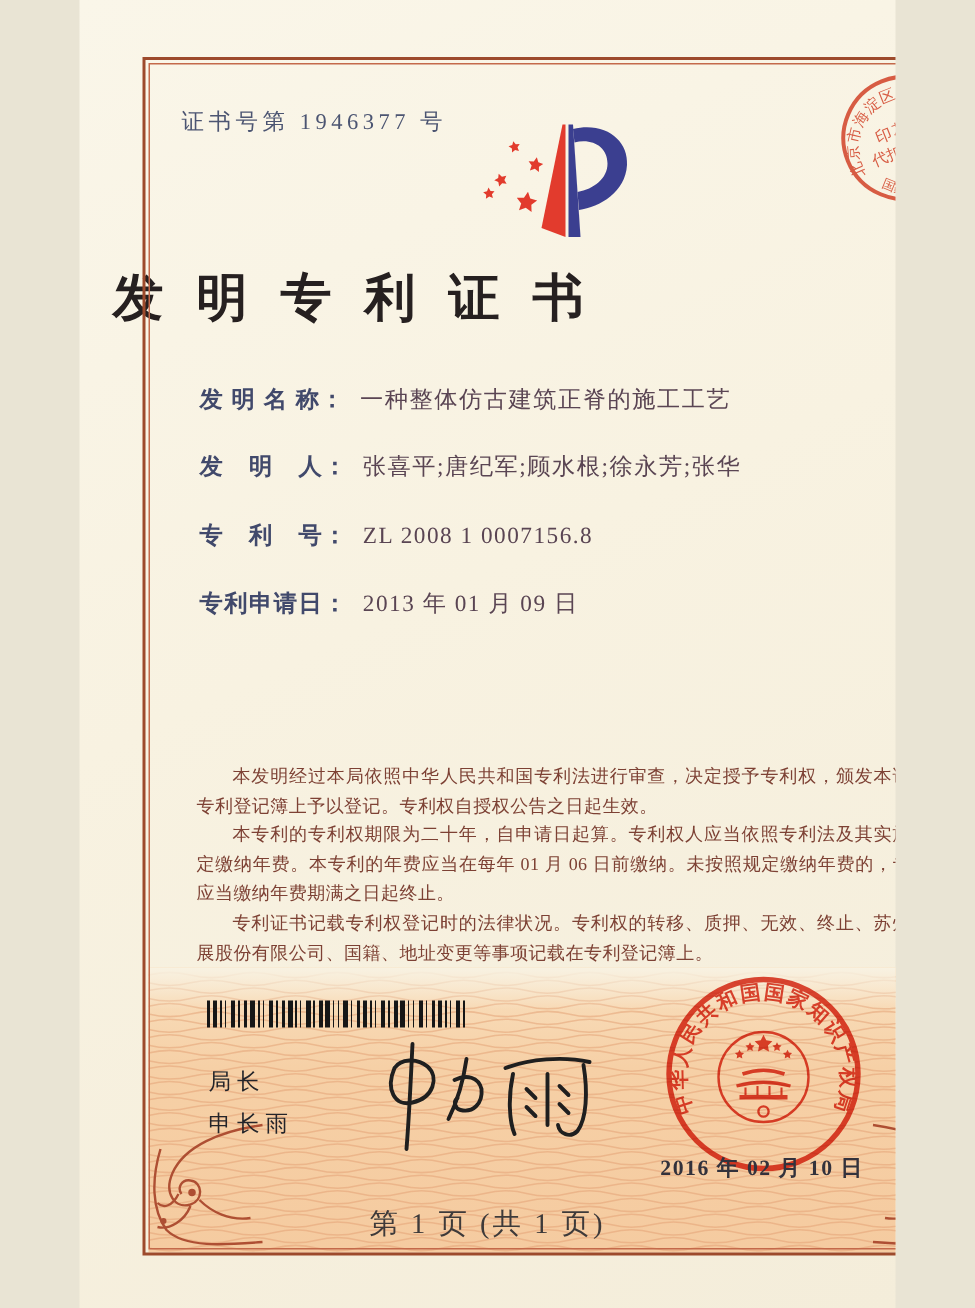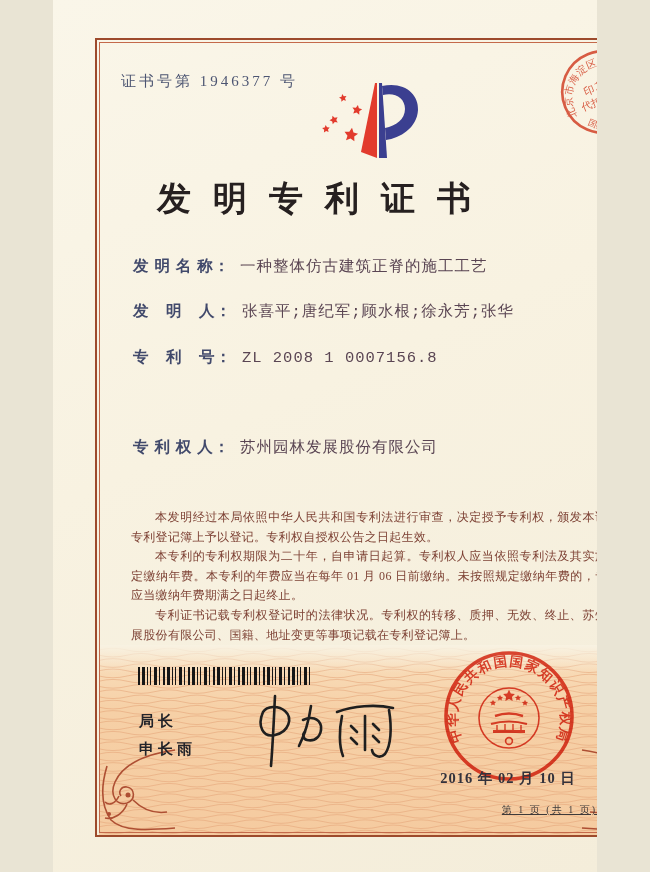--- a/index.html
+++ b/index.html
@@ -17,27 +17,27 @@
   .frame-inner { position:absolute; inset:2px; border:1px solid #c4694a; }
 
   .cert-no { position:absolute; left:68px; top:72px; font-size:15px;
     letter-spacing:3px; color:#4c5572; z-index:2; }
 
   .logo { position:absolute; left:262px; top:80px; z-index:2; }
 
   .tax-stamp { position:absolute; left:494px; top:36px; z-index:3;
     transform:rotate(-22deg); opacity:.88; mix-blend-mode:multiply; }
 
-  .title { position:absolute; left:0; right:0; top:176px; text-align:center;
-    font-size:34px; font-weight:700; letter-spacing:22px; 
+  .title { position:absolute; left:0; right:0; top:176px; 
+    font-size:34px; font-weight:700; letter-spacing:22px; padding-left:22px;
     color:#262020; z-index:2; }
 
   .frow { position:absolute; left:80px; font-size:15.5px; white-space:nowrap; z-index:2; }
   .flabel { color:#41496b; letter-spacing:1px;font-weight:bold; }
-  .fvalue { color:#5a4553; margin-left:6px; letter-spacing:1px;font-family:Liberation Mono, monospace; }
+  .fvalue { color:#5a4553; margin-left:6px; letter-spacing:1px; }
 
   .paras { position:absolute; left:78px; top:508px; width:514px; z-index:2; }
   .paras p { margin:0; text-indent:2em; font-size:12px; line-height:19.6px;
     letter-spacing:.3px; color:#7d4134; text-align:justify; }
 
   .band { position:absolute; left:46px; top:645px; width:558px; height:190px;
     background:linear-gradient(180deg,#f9e0bf,#f6d0a6 35%,#f5cba0);
     z-index:1; overflow:hidden; }
   .band-fade { position:absolute; left:0; top:0; width:100%; height:28px;
     background:linear-gradient(180deg,#f8f2e2,rgba(248,242,226,0)); }
@@ -45,38 +45,38 @@
   .barcode { position:absolute; left:85px; top:667px; width:172px; height:18px; z-index:2;
     background:repeating-linear-gradient(90deg,
       #161616 0 2px, rgba(0,0,0,0) 2px 4px,
       #161616 4px 7px, rgba(0,0,0,0) 7px 9px,
       #161616 9px 10px, rgba(0,0,0,0) 10px 12px,
       #161616 12px 13px, rgba(0,0,0,0) 13px 16px,
       #161616 16px 19px, rgba(0,0,0,0) 19px 21px,
       #161616 21px 22px, rgba(0,0,0,0) 22px 25px); }
 
   .director { position:absolute; left:86px; top:712px; z-index:3;
-    color:#23242a; font-size:15px; font-weight:700;
+    color:#23242a; font-size:15px; font-weight:400;
     font-family:"Liberation Sans","DejaVu Sans",sans-serif; }
   .director div { letter-spacing:4px; margin-bottom:9px; }
 
   .signature { position:absolute; left:192px; top:686px; z-index:3; }
 
   .seal { position:absolute; left:386px; top:646px; z-index:3;
     mix-blend-mode:multiply; opacity:.93; }
   .seal-date { position:absolute; left:384px; top:769px; width:142px;
     text-align:center; font-size:14.5px; letter-spacing:1px; color:#33323c;
     z-index:4; font-weight:600; }
 
   .flourish { position:absolute; top:744px; z-index:2; }
   .flourish.left  { left:44px; }
   .flourish.right { left:527px; transform:scaleX(-1); }
 
-  .footer { position:absolute; left:0; right:0; top:803px; text-align:right;
-    font-size:10px; letter-spacing:2px; color:#3e3a3a; z-index:4;text-decoration:underline; }
+  .footer { position:absolute; left:0; right:0; top:803px; text-align:center;
+    font-size:19px; letter-spacing:2px; color:#3e3a3a; z-index:4; }
 
   svg text { font-family:"Liberation Serif","DejaVu Serif",serif; }
 </style>
 </head>
 <body>
 
 <div class="page">
 
   <div class="band">
     <svg id="waves" width="558" height="190">
@@ -167,23 +167,23 @@
     <span class="fvalue">一种整体仿古建筑正脊的施工工艺</span>
   </div>
   <div class="frow" style="top:301px">
     <span class="flabel">发　明　人：</span>
     <span class="fvalue">张喜平;唐纪军;顾水根;徐永芳;张华</span>
   </div>
   <div class="frow" style="top:347px">
     <span class="flabel">专　利　号：</span>
     <span class="fvalue">ZL 2008 1 0007156.8</span>
   </div>
-  <div class="frow" style="top:437px">
-    <span class="flabel">专 利 权 人：</span>
-    <span class="fvalue">苏州园林发展股份有限公司</span>
+  <div class="frow" style="top:392px">
+    <span class="flabel">专利申请日：</span>
+    <span class="fvalue">2013 年 01 月 09 日</span>
   </div>
 
   <div class="paras">
     <p>本发明经过本局依照中华人民共和国专利法进行审查，决定授予专利权，颁发本证书并在专利登记簿上予以登记。专利权自授权公告之日起生效。</p>
     <p>本专利的专利权期限为二十年，自申请日起算。专利权人应当依照专利法及其实施细则规定缴纳年费。本专利的年费应当在每年 01 月 06 日前缴纳。未按照规定缴纳年费的，专利权自应当缴纳年费期满之日起终止。</p>
     <p>专利证书记载专利权登记时的法律状况。专利权的转移、质押、无效、终止、苏州园林发展股份有限公司、国籍、地址变更等事项记载在专利登记簿上。</p>
   </div>
 
   <div class="barcode"></div>
 

